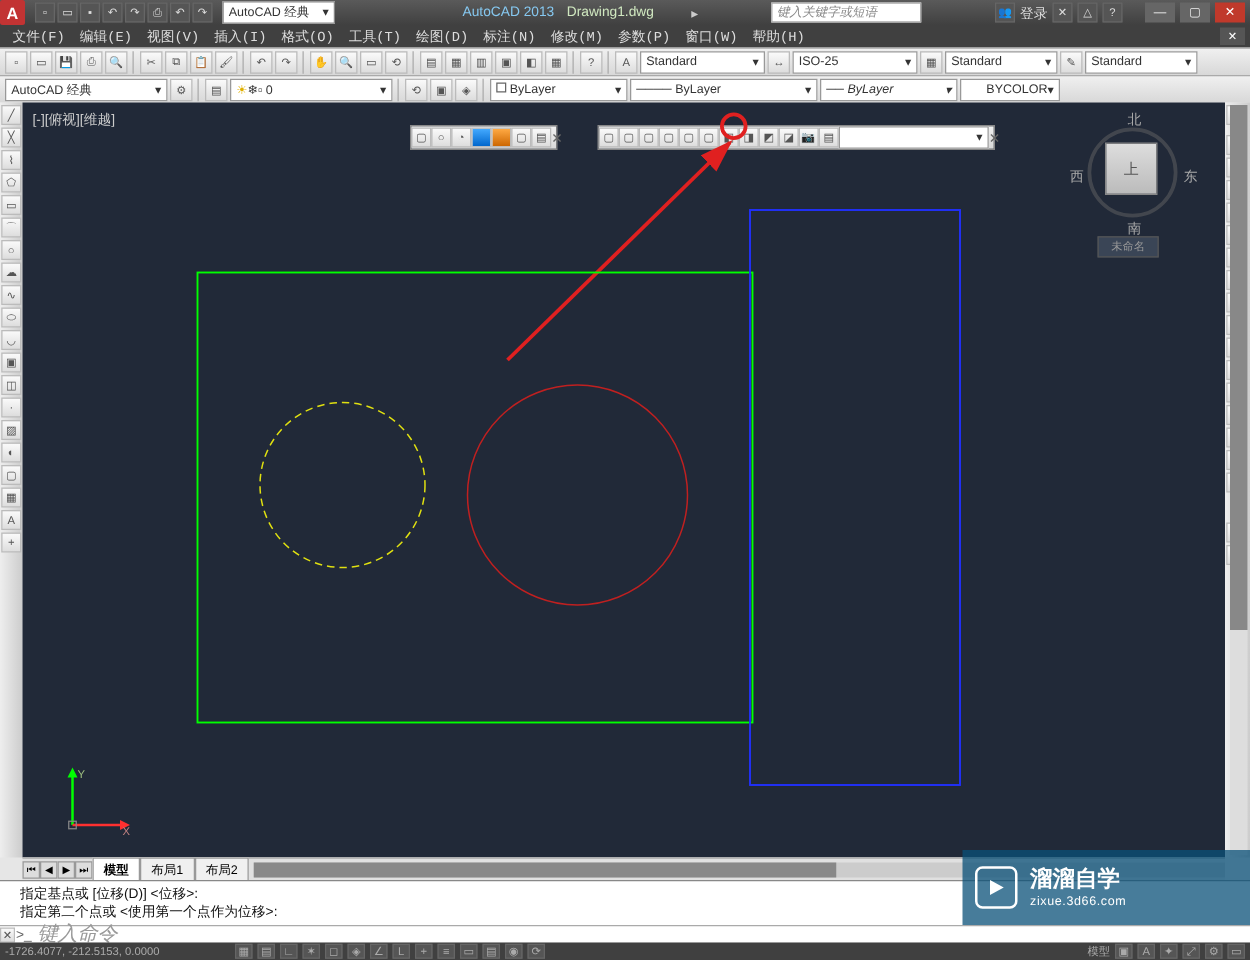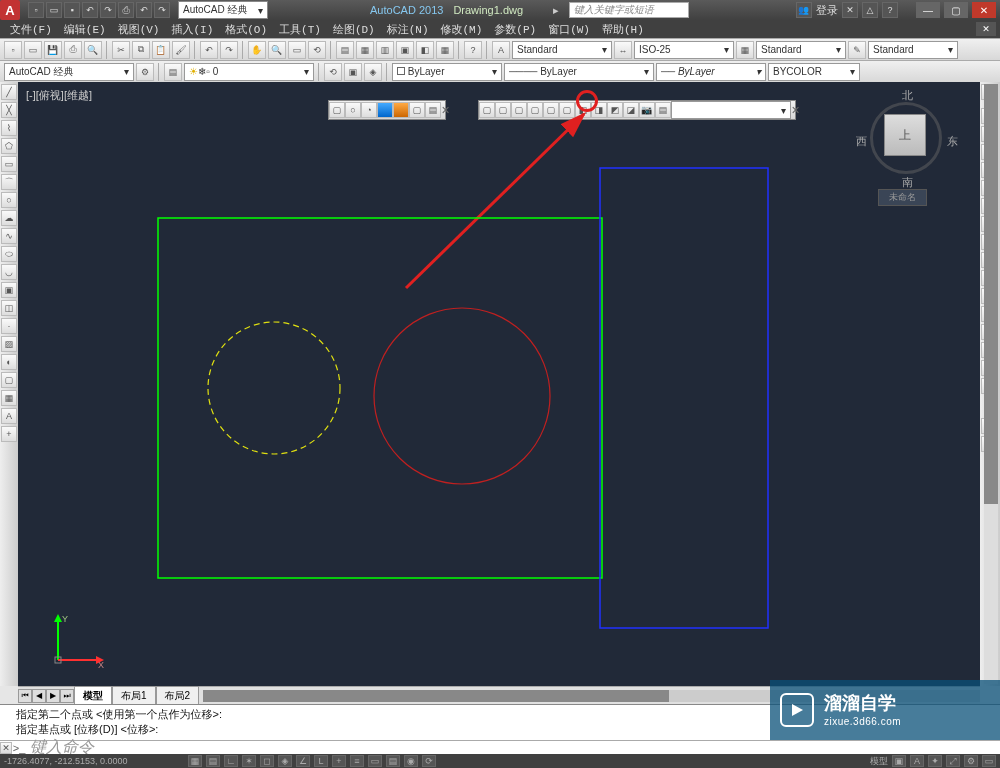--- a/index.html
+++ b/index.html
@@ -5,21 +5,21 @@
 * { margin: 0; padding: 0; box-sizing: border-box; font-family: "Microsoft YaHei", Arial, sans-serif; }
 body { width: 1000px; height: 768px; background: #e6e6e6; overflow: hidden; font-size: 11px; position: relative; }
 .title-bar { height: 20px; background: linear-gradient(#5a5a5a, #404040); display: flex; align-items: center; color: #ccc; position: relative; }
 .app-icon { width: 20px; height: 20px; background: #c23333; color: #fff; font-weight: bold; display: flex; align-items: center; justify-content: center; font-size: 13px; border-radius: 2px; margin-right: 4px; }
 .qat { display: flex; gap: 2px; margin-left: 4px; }
 .qat-btn { width: 16px; height: 16px; background: #555; border: 1px solid #666; display: flex; align-items: center; justify-content: center; color: #ddd; font-size: 9px; cursor: pointer; }
 .ws-dd { margin-left: 8px; background: #fff; border: 1px solid #888; padding: 1px 4px; font-size: 10px; min-width: 90px; display: flex; align-items: center; justify-content: space-between; color: #333; }
 .title-center { position: absolute; left: 370px; display: flex; align-items: center; gap: 10px; }
 .title-app { color: #86c8f0; font-size: 11px; }
 .title-doc { color: #d0e8c0; font-size: 11px; }
-.search-box { background: #fff; border: 1px solid #aaa; height: 16px; width: 120px; color: #888; font-style: italic; padding: 0 4px; font-size: 10px; display: flex; align-items: flex-end; }
+.search-box { background: #fff; border: 1px solid #aaa; height: 16px; width: 120px; color: #888; font-style: italic; padding: 0 4px; font-size: 10px; display: flex; align-items: flex-end; margin-left: 48px; }
 .right-icons { margin-left: auto; display: flex; align-items: center; gap: 4px; padding-right: 4px; }
 .ri-btn { width: 16px; height: 16px; background: #555; border: 1px solid #666; display: flex; align-items: center; justify-content: center; color: #ddd; font-size: 9px; cursor: pointer; }
 .win-btn { width: 24px; height: 16px; display:flex; align-items:center; justify-content:center; font-size:10px;}
 .win-min { background:#666; color:#eee;}
 .win-max { background:#666; color:#eee;}
 .win-close { background:#c0392b; color:#fff;}
 .menu-bar { height: 18px; background: #404040; display: flex; align-items: center; color: #ddd; font-size: 11px; padding-left: 4px; }
 .menu-item { padding: 0 6px; cursor: pointer; font-family: Liberation Mono, monospace; }
 .menu-close { margin-left:auto; width: 20px; height: 14px; background: #555; color:#fff; display:flex; align-items:center; justify-content:center; font-size: 9px; margin-right: 4px;}
 .toolbar-row { height: 22px; background: linear-gradient(#f0f0f0, #d8d8d8); border-top: 1px solid #aaa; display: flex; align-items: center; padding: 0 4px; gap: 2px; }
@@ -199,21 +199,21 @@
       <span>▾</span>
   </div>
   <div class="tb-dd" style="width:150px;">
     <span>──── <span>ByLayer</span></span>
       <span>▾</span>
   </div>
   <div class="tb-dd" style="width:110px;font-style:italic;">
     <span>── <span>ByLayer</span></span>
       <span>▾</span>
   </div>
-  <div class="tb-dd" style="width:92px;">
+  <div class="tb-dd" style="width:80px;justify-content:flex-end;">
     <span>BYCOLOR</span>
       <span>▾</span>
   </div>
 </div>
 
 <div class="left-toolbar">
   <div class="vt-btn">╱</div>
   <div class="vt-btn">╳</div>
   <div class="vt-btn">⌇</div>
   <div class="vt-btn">⬠</div>
@@ -348,22 +348,22 @@
   <div class="tab-nav">⏭</div>
   <div class="tab active">模型</div>
   <div class="tab">布局1</div>
   <div class="tab">布局2</div>
   <div class="scroll-track">
       <div class="scroll-thumb"></div>
     </div>
 </div>
 
 <div class="cmd-area">
+  <div>指定基点或 [位移(D)] &lt;位移&gt;:</div>
   <div>指定第二个点或 &lt;使用第一个点作为位移&gt;:</div>
-  <div>指定基点或 [位移(D)] &lt;位移&gt;:</div>
 </div>
 <div class="cmd-input-row">
   <div class="tb-btn" style="height:12px;width:12px;">✕</div>
   <div class="cmd-prompt">&gt;_</div>
   <div class="cmd-input">键入命令</div>
 </div>
 
 <div class="status-bar">
   <span style="min-width:180px;">-1726.4077, -212.5153, 0.0000</span>
   <div class="status-btn">▦</div>

